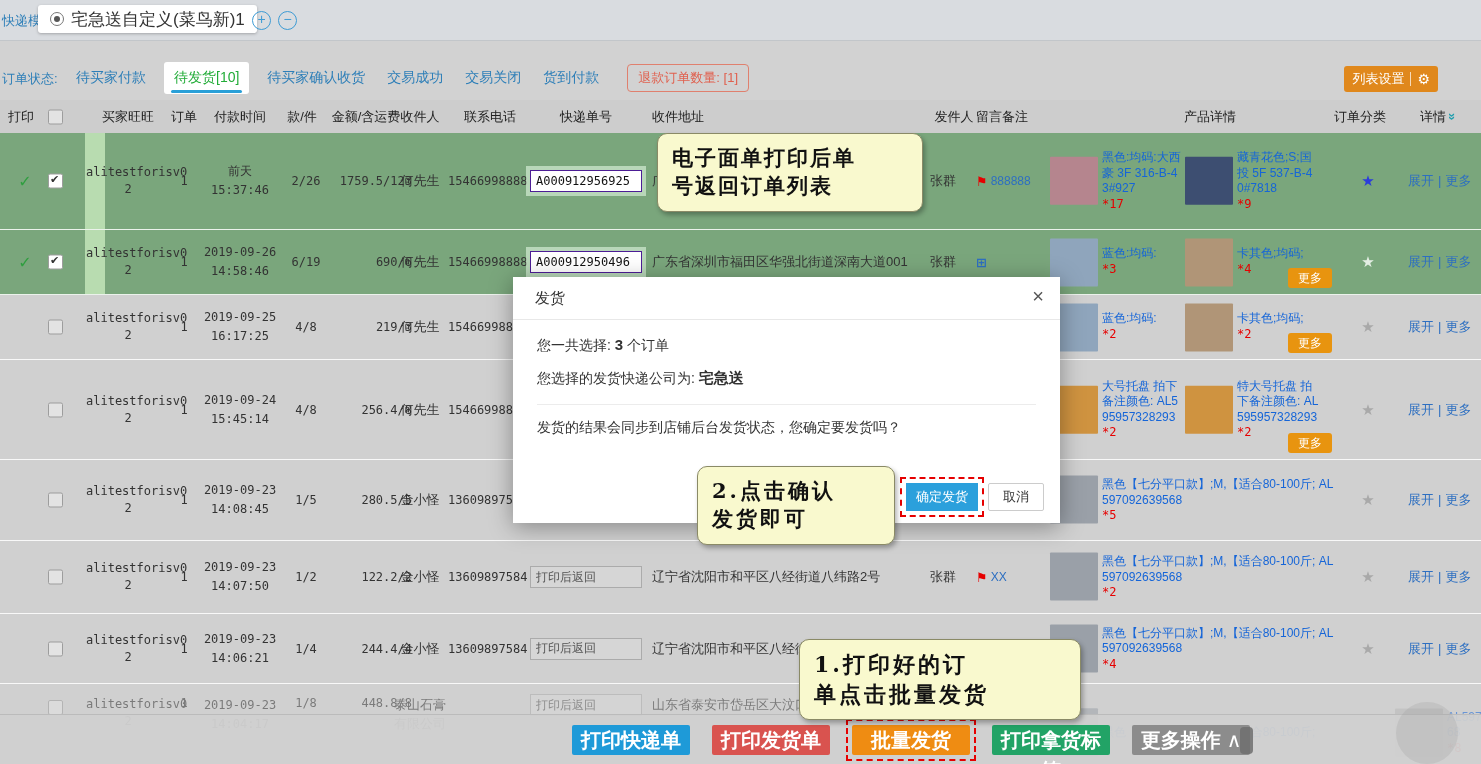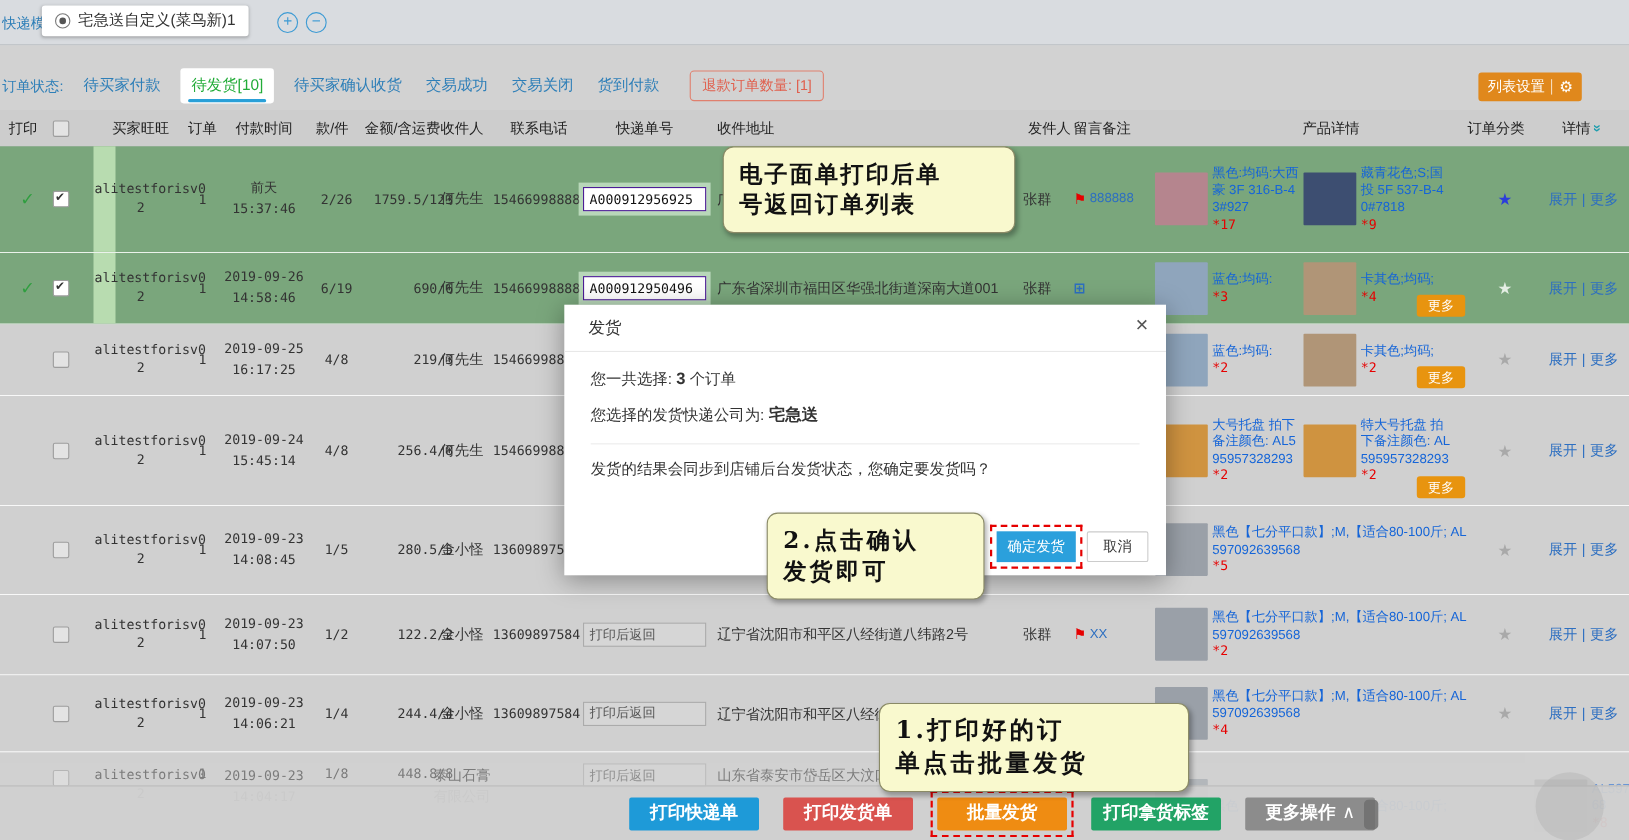--- a/index.html
+++ b/index.html
@@ -8,21 +8,21 @@
   .mono{font-family:"DejaVu Sans Mono",monospace;}
   #page{position:relative;width:1481px;height:764px;overflow:hidden;}
 
   
   #topbar{position:absolute;left:0;top:0;width:100%;height:40px;background:#d9dce0;border-bottom:1px solid #c2c6ca;}
   .tb-label{position:absolute;left:2px;top:12px;font-size:13px;color:#2e7fb8;}
   .tpl-chip{position:absolute;left:38px;top:5px;height:28px;background:#fff;border-radius:3px;
             box-shadow:0 1px 3px rgba(0,0,0,.25);display:flex;align-items:center;padding:0 12px;cursor:pointer;}
   .radio{width:12px;height:12px;border:1px solid #777;border-radius:50%;display:inline-block;position:relative;margin-right:7px;background:#fff;}
   .radio::after{content:"";position:absolute;left:3px;top:3px;width:6px;height:6px;border-radius:50%;background:#555;}
-  .tpl-chip .txt{font-size:14px;color:#333;}
+  .tpl-chip .txt{font-size:17px;color:#333;}
   .circ-btn{position:absolute;top:11px;width:17px;height:17px;border:1px solid #3d9bd4;border-radius:50%;
             color:#3d9bd4;font-size:14px;line-height:15px;text-align:center;cursor:pointer;background:transparent;}
   #add-btn{left:252px;} #rem-btn{left:278px;}
 
   
   #statusbar{position:absolute;left:0;top:58px;width:100%;height:40px;}
   .st-label{position:absolute;left:2px;top:12px;font-size:13px;color:#2e7fb8;}
   .tabs{position:absolute;left:72px;top:4px;display:flex;align-items:center;gap:14px;}
   .tab{font-size:14px;color:#2e7fb8;cursor:pointer;padding:7px 4px;position:relative;white-space:nowrap;}
   .tab.active{background:#fff;border-radius:3px;color:#22ac38;padding:7px 10px;}
@@ -116,21 +116,21 @@
   .callout{position:absolute;background:#f9f9ce;border:1px solid #8a8a66;border-radius:10px;
            box-shadow:2px 3px 5px rgba(0,0,0,.3);color:#111;white-space:pre-line;
            font-family:"DejaVu Serif","Liberation Serif",serif;font-weight:bold;line-height:1.35;padding:10px 14px;}
   #tip-print{left:657px;top:133px;width:236px;z-index:30;font-size:21px;letter-spacing:2px;}
   #tip-confirm{left:697px;top:466px;width:168px;z-index:50;font-size:21px;letter-spacing:3px;}
   #tip-batch{left:799px;top:639px;width:252px;z-index:60;font-size:22px;letter-spacing:3px;}
 
   
   #footer{position:absolute;left:0;top:714px;width:100%;height:50px;background:rgba(208,208,208,.93);
           border-top:1px solid #bbb;z-index:45;}
-  .fbtn{position:absolute;top:10px;width:118px;height:30px;color:#fff;font-size:16px;font-weight:bold;
+  .fbtn{position:absolute;top:10px;width:118px;height:30px;color:#fff;font-size:20px;font-weight:bold;
         text-align:center;line-height:30px;border-radius:2px;cursor:pointer;}
   #fb0{left:572px;} #fb1{left:712px;} #fb3{left:992px;} #fb4{left:1132px;}
   #batch-wrap{position:absolute;left:846px;top:4px;}
   #batch-wrap .fbtn{position:static;display:block;}
   #fb4 .arrow{margin-left:6px;font-weight:normal;}
   #corner-handle{position:absolute;left:1240px;top:727px;width:13px;height:27px;background:#6f6f6f;border-radius:4px;opacity:.85;z-index:46;}
   #watermark-circle{position:absolute;left:1396px;top:702px;width:62px;height:62px;border-radius:50%;background:#9a9a9a;opacity:.25;z-index:46;}
 </style>
 </head>
 <body>

